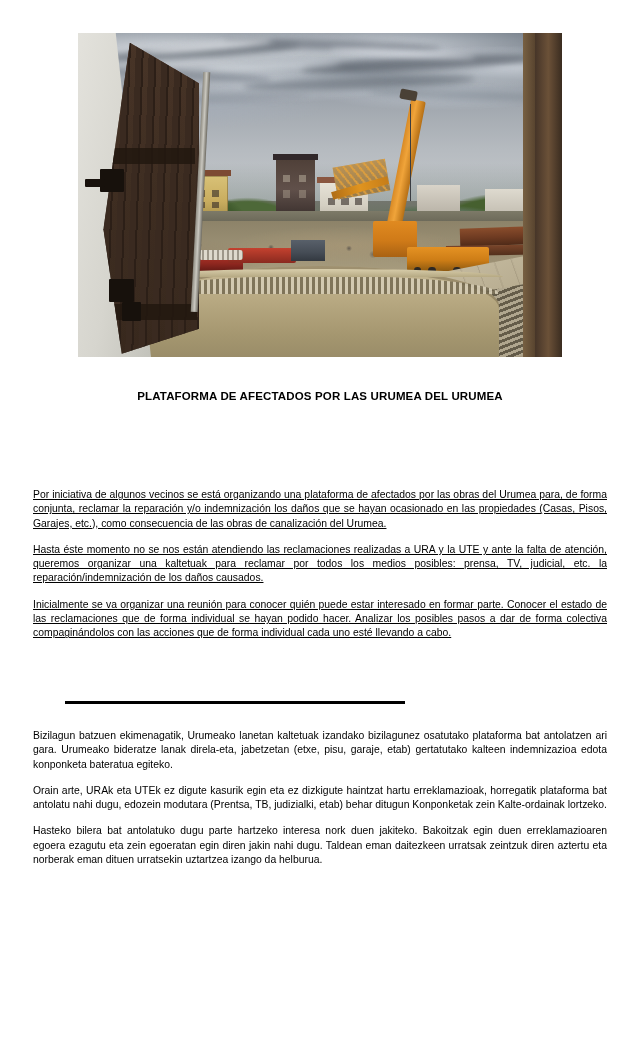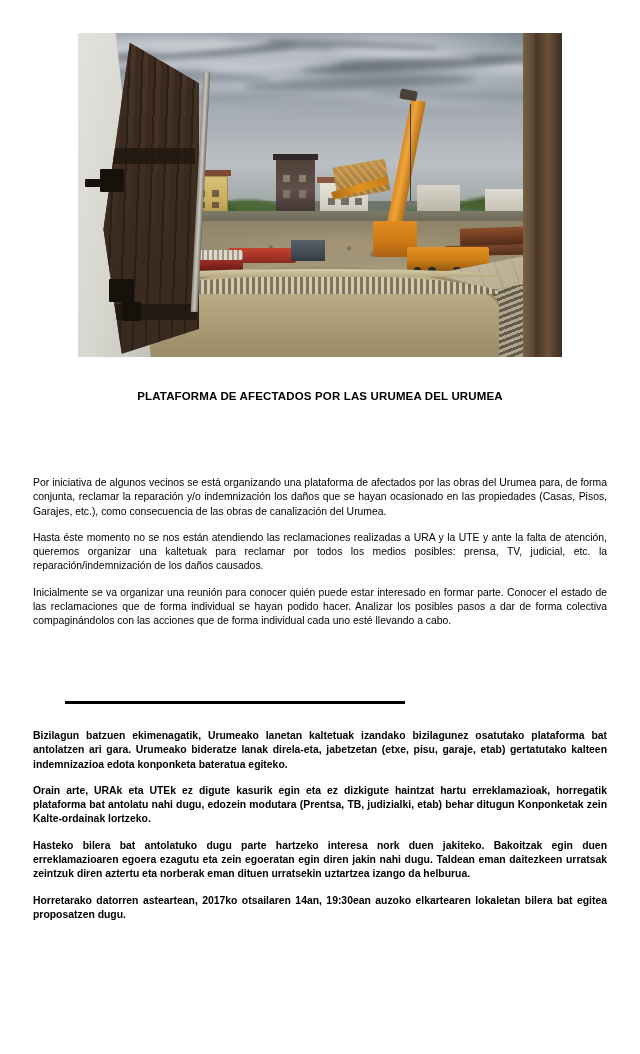--- a/index.html
+++ b/index.html
@@ -382,40 +382,40 @@
     line-height: 1.2;
   }
   .title-line.second { margin-top: 14px; }
 
   
   .body-block {
     position: absolute;
     left: 33px;
     width: 574px;
   }
-  #spanish-block { top: 476px; }
+  #spanish-block { top: 488px; text-decoration: underline; }
 
   .para {
     font-size: 10.4px;
     line-height: 14.3px;
     text-align: justify;
     margin: 0 0 12px 0;
   }
   .para:last-child { margin-bottom: 0; }
 
   .divider {
     position: absolute;
     left: 65px;
     top: 701px;
     width: 340px;
     height: 3px;
     background: #000000;
   }
 
-  #basque-block { top: 729px; font-weight: bold; }
+  #basque-block { top: 729px; }
 
   .footer {
     position: absolute;
     left: 33px;
     top: 992px;
     width: 574px;
     text-align: right;
     font-size: 10.4px;
     line-height: 14px;
   }
@@ -532,17 +532,16 @@
     <p class="para">Hasta éste momento no se nos están atendiendo las reclamaciones realizadas a URA y la UTE y ante la falta de atención, queremos organizar una kaltetuak para reclamar por todos los medios posibles: prensa, TV, judicial, etc. la reparación/indemnización de los daños causados.</p>
     <p class="para">Inicialmente se va organizar una reunión para conocer quién puede estar interesado en formar parte. Conocer el estado de las reclamaciones que de forma individual se hayan podido hacer. Analizar los posibles pasos a dar de forma colectiva compaginándolos con las acciones que de forma individual cada uno esté llevando a cabo.</p>
   </div>
 
   <div class="divider"></div>
 
   <div class="body-block" id="basque-block">
     <p class="para">Bizilagun batzuen ekimenagatik, Urumeako lanetan kaltetuak izandako bizilagunez osatutako plataforma bat antolatzen ari gara. Urumeako bideratze lanak direla-eta, jabetzetan (etxe, pisu, garaje, etab) gertatutako kalteen indemnizazioa edota konponketa bateratua egiteko.</p>
     <p class="para">Orain arte, URAk eta UTEk ez digute kasurik egin eta  ez dizkigute haintzat hartu erreklamazioak, horregatik plataforma bat antolatu nahi dugu, edozein modutara (Prentsa, TB, judizialki, etab) behar ditugun Konponketak zein Kalte-ordainak lortzeko.</p>
     <p class="para">Hasteko bilera bat antolatuko dugu parte hartzeko interesa nork duen jakiteko. Bakoitzak egin duen erreklamazioaren egoera ezagutu eta zein egoeratan egin diren jakin nahi dugu. Taldean eman daitezkeen urratsak zeintzuk diren aztertu eta norberak eman dituen urratsekin uztartzea izango da helburua.</p>
-    <p class="para">Horretarako datorren asteartean, 2017ko otsailaren 14an, 19:30ean auzoko elkartearen lokaletan bilera bat egitea proposatzen dugu.</p>
   </div>
 
 
 </div>
 
 </body></html>

